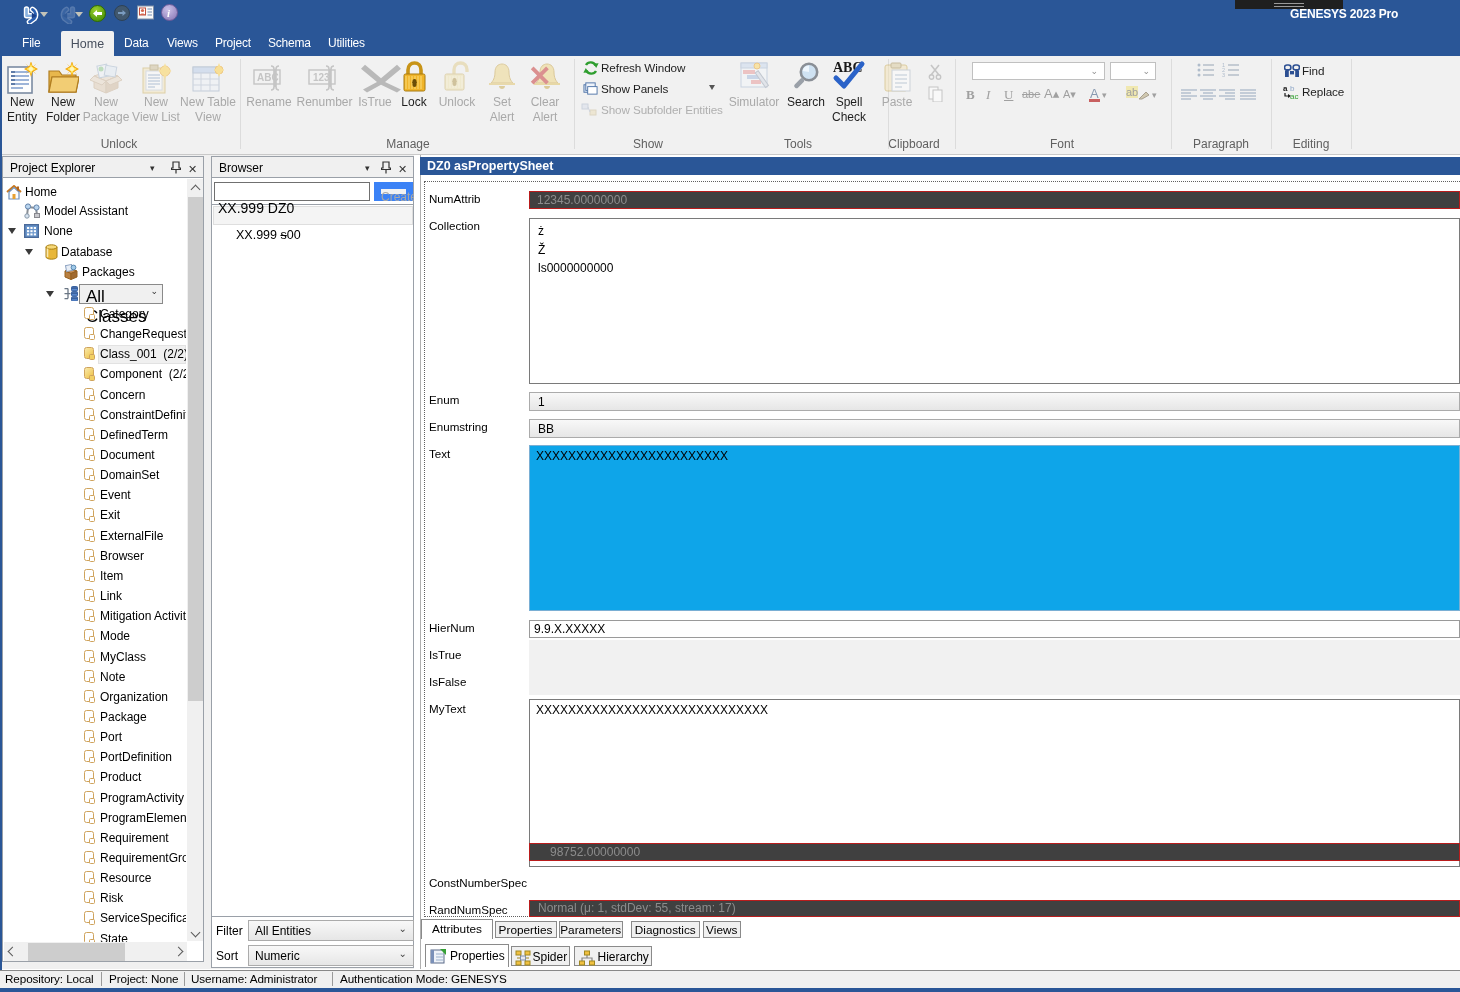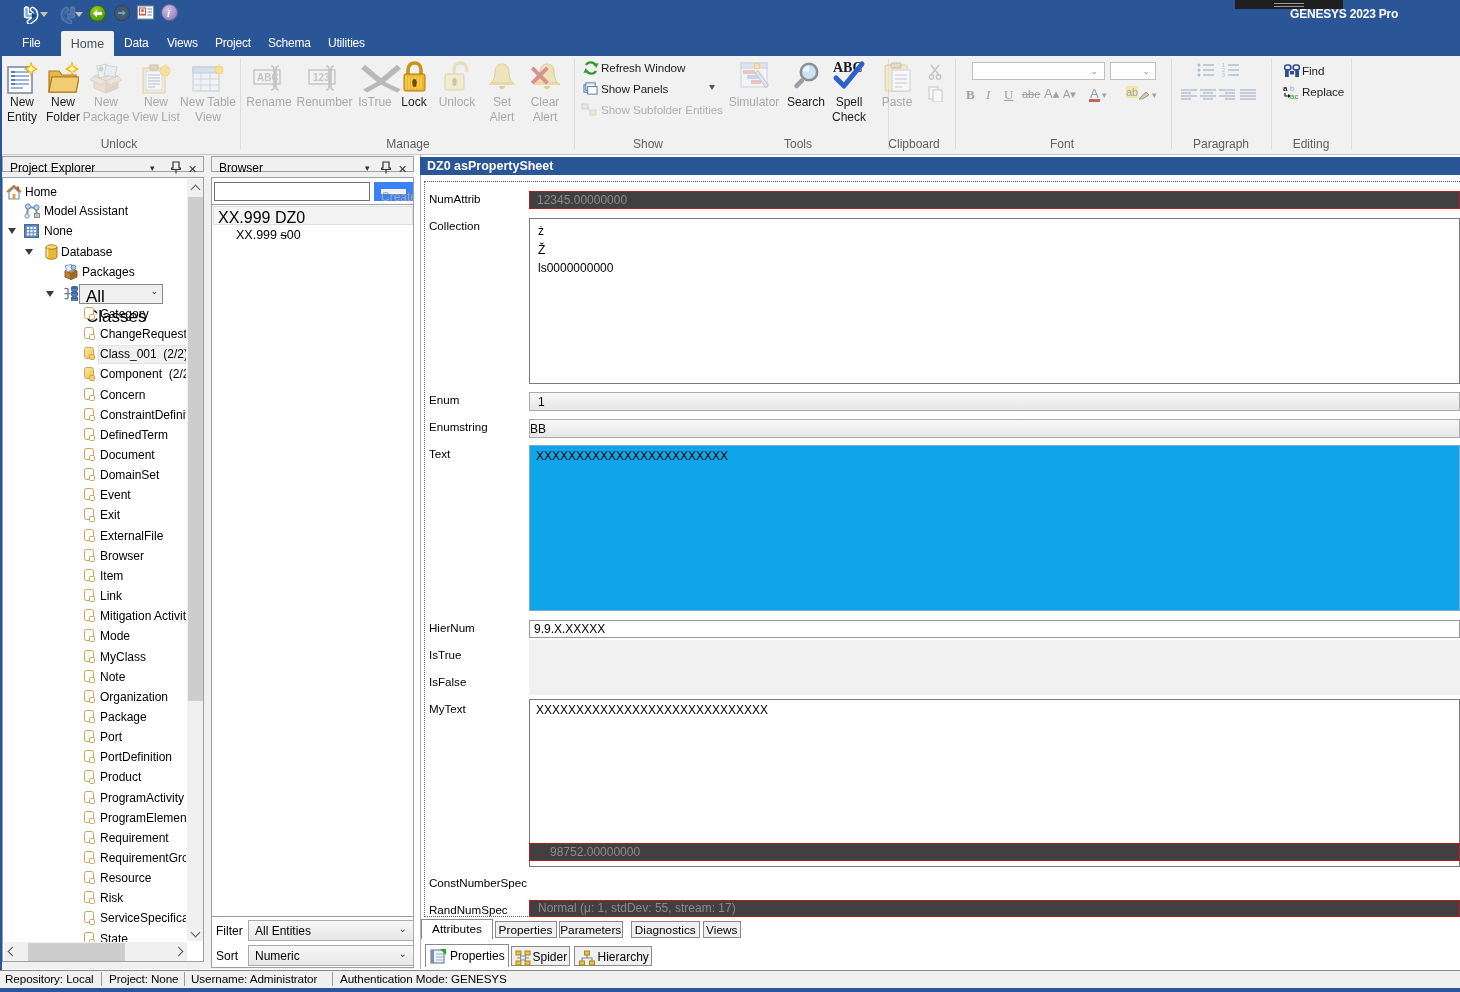--- a/index.html
+++ b/index.html
@@ -16,21 +16,21 @@
   #hometab{position:absolute;left:61px;top:31px;width:53px;height:25px;background:#f1f1f1;
            border-radius:2px 2px 0 0;text-align:center;color:#48505e;font-size:12.5px;line-height:26px;}
   .glabel{position:absolute;top:137px;height:15px;line-height:15px;font-size:12px;color:#606060;text-align:center;}
   .gsep{position:absolute;top:59px;height:90px;width:1px;background:#dcdcdc;}
   .bigbtn{position:absolute;top:95px;width:80px;text-align:center;font-size:12px;line-height:15px;color:#1e1e1e;}
   .bigbtn.dis{color:#a9a9a9;}
   .smtext{position:absolute;font-size:11.7px;letter-spacing:-0.1px;color:#1e1e1e;height:14px;line-height:14px;}
   .smtext.dis{color:#b0b0b0;}
   
   #leftedge{left:0;top:30px;width:2px;height:962px;background:#2a5697;}
-  .phdr{position:absolute;top:156px;height:16px;background:#f0f0f0;border:1px solid #9aa0a8;box-sizing:border-box;
+  .phdr{position:absolute;top:156px;height:22px;background:#f0f0f0;border:1px solid #9aa0a8;box-sizing:border-box;
         font-size:12px;color:#000;line-height:20px;}
   .pbody{position:absolute;background:#fff;border:1px solid #9aa0a8;box-sizing:border-box;}
   .trow{position:absolute;height:20px;line-height:20px;font-size:12px;color:#000;white-space:nowrap;}
   .arrow{position:absolute;width:0;height:0;border-left:4px solid transparent;border-right:4px solid transparent;border-top:6px solid #3a3a3a;}
   .cicon{position:absolute;width:10px;height:12px;border:1.2px solid #cfa35c;border-radius:2.5px;background:#fff;box-sizing:border-box;}
   .cicon.full{background:linear-gradient(135deg,#f9e9ab,#eec042);}
   .cicon:after{content:"";position:absolute;right:-2.2px;bottom:-2.2px;width:4px;height:4px;background:#fff;border:1.2px solid #cfa35c;border-radius:1.5px;}
   .cicon.full:after{background:#f2d064;}
   
   .sbtrack{position:absolute;background:#f0f0f0;}
@@ -653,21 +653,21 @@
   <svg style="position:absolute;left:169px;top:4px;" width="10" height="13" viewBox="0 0 10 13">
         <path d="M2 1 L8 1 L8 7 L9.5 7 L9.5 8.5 L0.5 8.5 L0.5 7 L2 7 Z M5 8.5 L5 12.5" stroke="#333" stroke-width="1.2" fill="none"></path>
       </svg>
   <span style="position:absolute;left:186px;top:2px;color:#333;font-size:11px;">✕</span>
 </div>
 <div class="pbody" id="brbody" style="left:211px;top:177px;width:203px;height:791px;">
   <div class="abs" style="left:2px;top:4px;width:156px;height:19px;background:#fff;border:1px solid #707070;box-sizing:border-box;"></div>
   <div class="abs" style="left:162px;top:4px;width:39px;height:19px;background:#f2f2f2;border:7px solid #3b82f6;box-sizing:border-box;color:#a8a8a8;font-size:12px;text-align:center;line-height:17px;">Create</div>
   <div class="abs" style="left:0;top:26px;width:203px;height:1px;background:#9aa0a8;"></div>
   <div class="abs" style="left:1px;top:28px;width:200px;height:19px;background:#f4f4f4;border:1px solid #dedede;box-sizing:border-box;"></div>
-  <div class="tx" style="left:6px;top:31px;font-size:16px;color:#000;">XX.999 DZ0</div>
+  <div class="tx" style="left:6px;top:22px;font-size:14px;color:#000;">XX.999 DZ0</div>
   <div class="tx" style="left:24px;top:50px;font-size:12.5px;color:#000;">XX.999 <span style="text-decoration:line-through;">s</span>00</div>
   <div class="abs" style="left:0;top:738px;width:203px;height:1px;background:#9aa0a8;"></div>
   <div class="tx" style="left:4px;top:746px;font-size:12px;color:#000;">Filter</div>
   <div class="abs combo" style="left:36px;top:742px;width:166px;height:21px;box-sizing:border-box;">
     <span style="position:absolute;left:6px;top:3px;font-size:12px;color:#000;">All Entities</span>
     <span style="position:absolute;right:6px;top:2px;font-size:10px;color:#444;">⌄</span>
       </div>
   <div class="tx" style="left:4px;top:771px;font-size:12px;color:#000;">Sort</div>
   <div class="abs combo" style="left:36px;top:767px;width:166px;height:21px;box-sizing:border-box;">
     <span style="position:absolute;left:6px;top:3px;font-size:12px;color:#000;">Numeric</span>
@@ -684,21 +684,21 @@
 
 <div class="abs" style="left:424px;top:181px;width:1036px;height:736px;border:1px dotted #606060;border-right:none;box-sizing:border-box;"></div>
 
 <div class="plabel" style="top:192px;">NumAttrib</div>
 <div class="pfield disfield" style="top:190.5px;height:18px;line-height:16px;padding-left:7px;">12345.00000000</div>
 <div class="plabel" style="top:219px;">Collection</div>
 <div class="pfield" style="top:218px;height:166px;background:#fff;border:1px solid #7a7a7a;font-size:12px;color:#000;padding:3px 0 0 8px;line-height:18.6px;">ż<br>Ž<br>ls0000000000</div>
 <div class="plabel" style="top:393px;">Enum</div>
 <div class="pfield combo" style="top:391.5px;height:19px;line-height:18px;padding-left:8px;color:#000;">1</div>
 <div class="plabel" style="top:420px;">Enumstring</div>
-<div class="pfield combo" style="top:418.5px;height:19px;line-height:18px;color:#000;">BB</div>
+<div class="pfield combo" style="top:418.5px;height:19px;line-height:18px;padding-left:8px;color:#000;">BB</div>
 <div class="plabel" style="top:447px;">Text</div>
 <div class="pfield" style="top:445px;height:165.5px;background:#0ea5e9;border:1px solid #7aafd4;color:#000;padding:2px 0 0 6px;line-height:16px;">XXXXXXXXXXXXXXXXXXXXXXXX</div>
 <div class="plabel" style="top:620.5px;">HierNum</div>
 <div class="pfield" style="top:619.5px;height:18px;background:#fff;border:1px solid #9a9a9a;color:#000;line-height:16px;padding-left:4px;">9.9.X.XXXXX</div>
 <div class="plabel" style="top:647.5px;">IsTrue</div>
 <div class="plabel" style="top:674.5px;">IsFalse</div>
 <div class="pfield" style="top:639.5px;height:55.5px;background:#f1f1f1;"></div>
 <div class="plabel" style="top:701.5px;">MyText</div>
 <div class="pfield" style="top:698.5px;height:168px;background:#fff;border:1px solid #7a7a7a;color:#000;padding:2px 0 0 6px;line-height:16px;">XXXXXXXXXXXXXXXXXXXXXXXXXXXXX</div>
 <div class="plabel" style="top:875.5px;">ConstNumberSpec</div>

